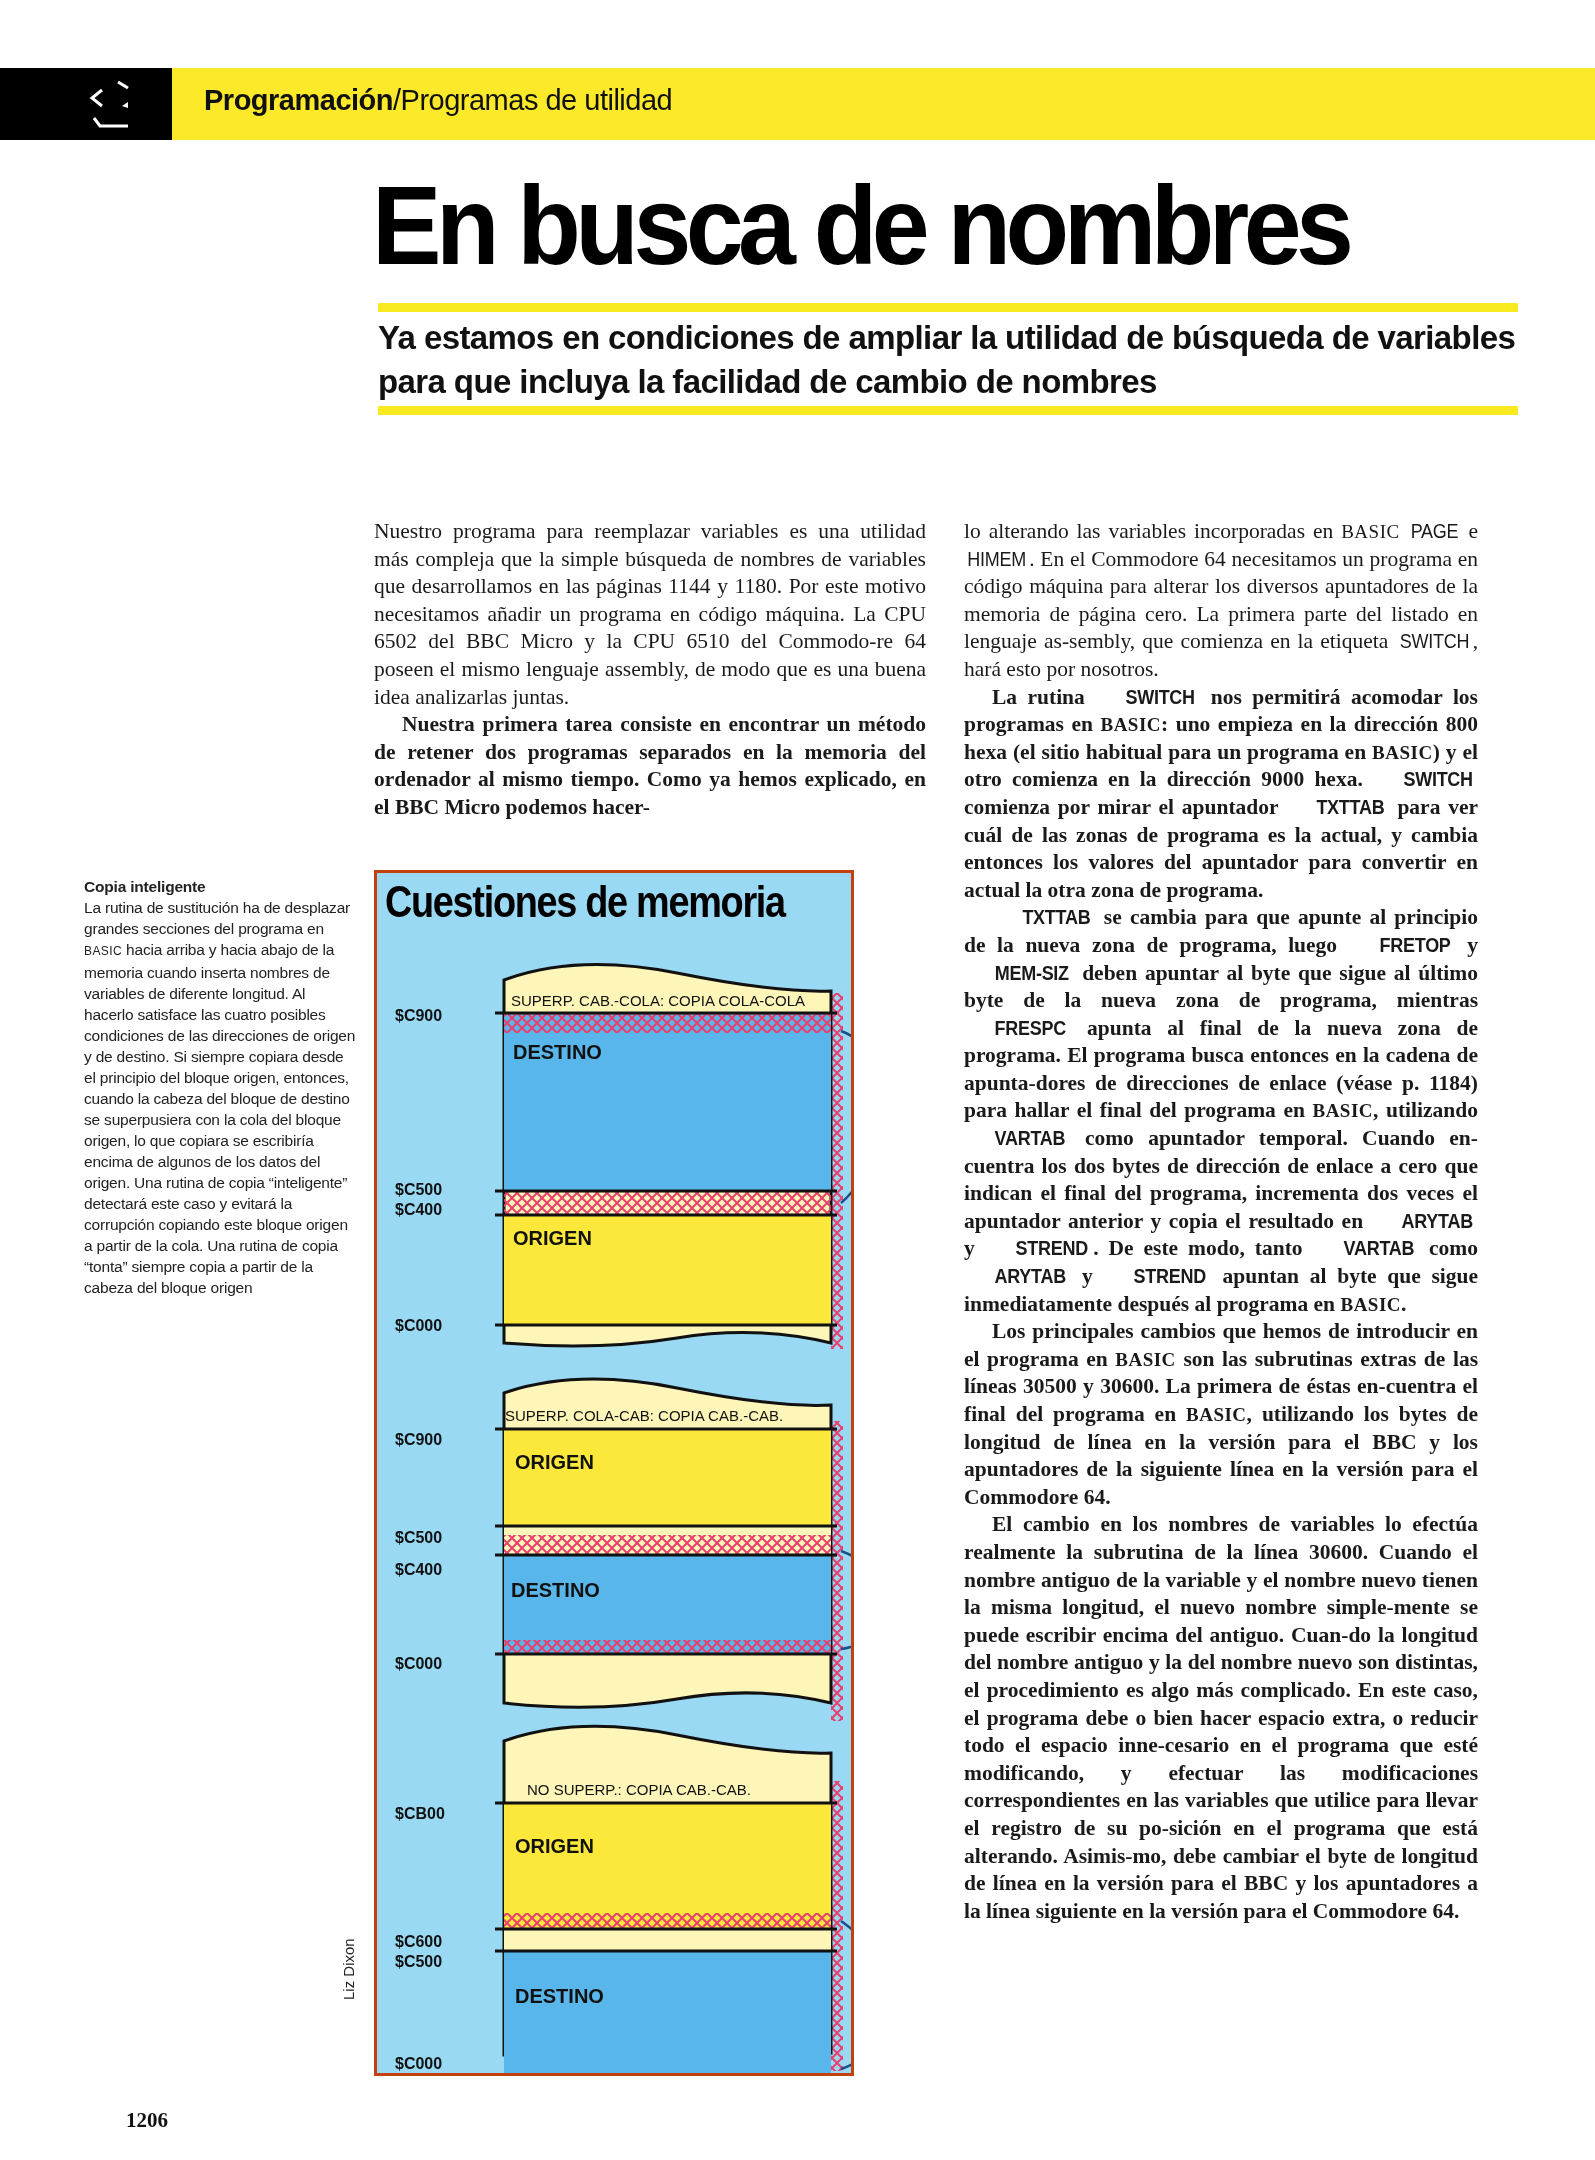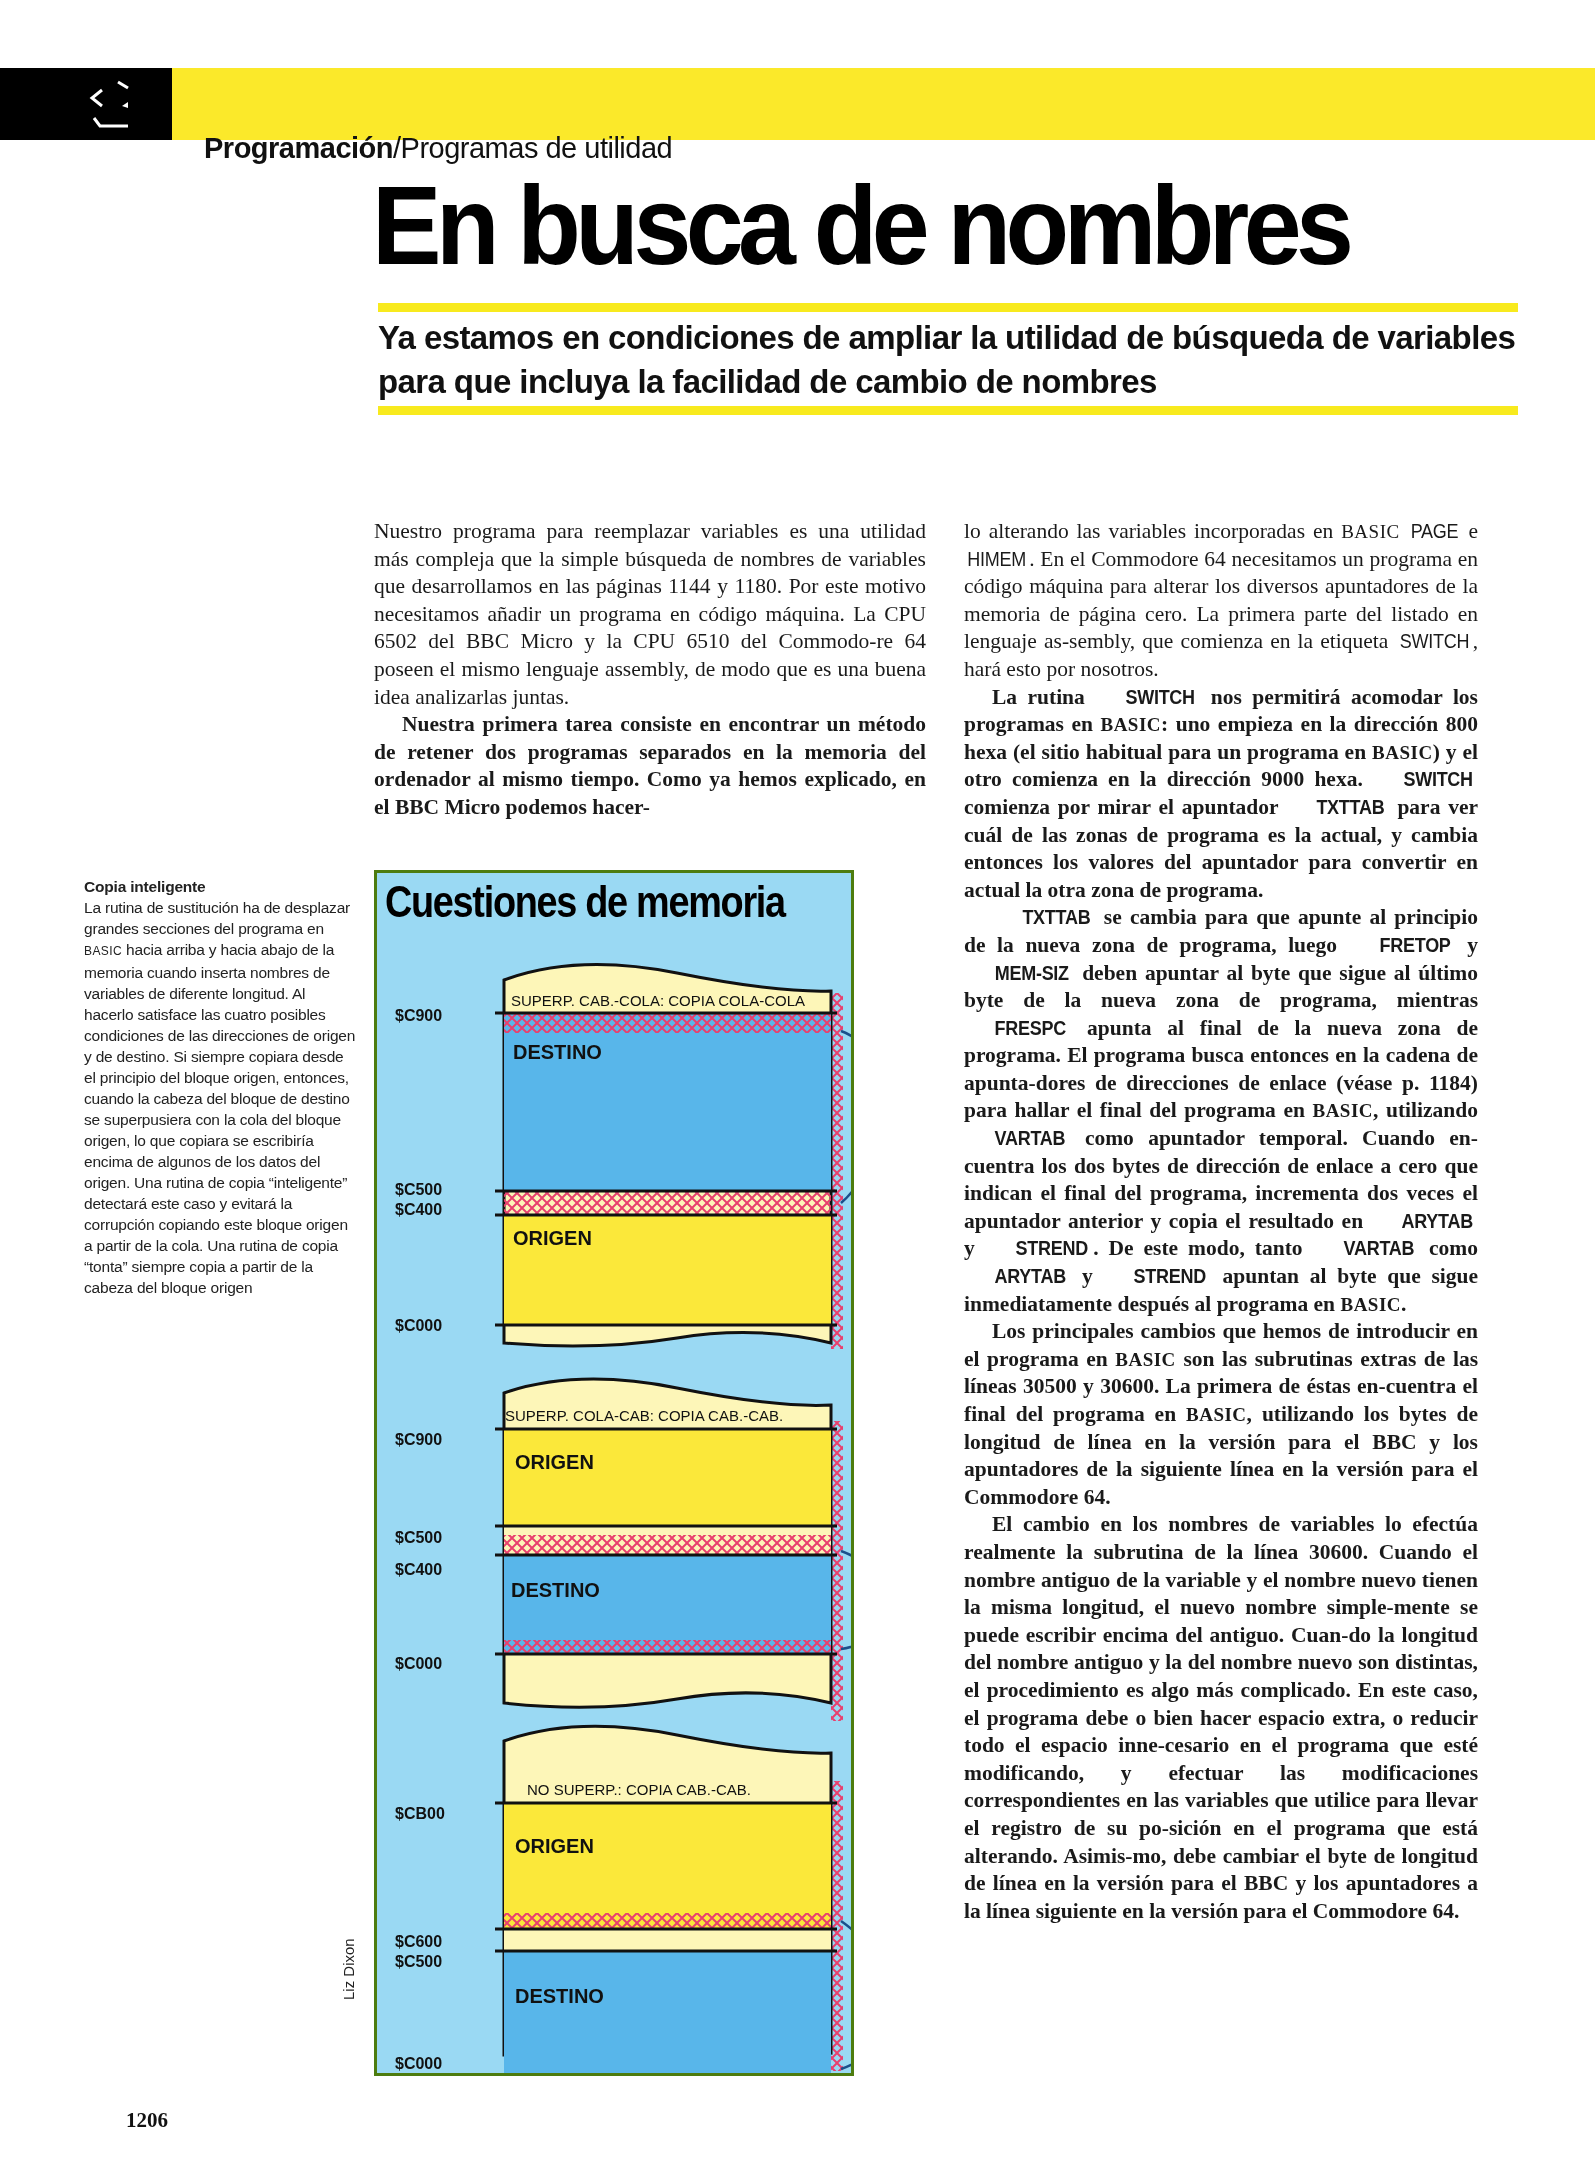--- a/index.html
+++ b/index.html
@@ -2,41 +2,41 @@
 <html><head>
 <meta charset="utf-8">
 <style>
   html, body { margin:0; padding:0; background:#fff; }
   body { width:1595px; height:2160px; position:relative; overflow:hidden; font-family:"Liberation Serif", serif; color:#1a1a1a; }
 
   
   .hdr-yellow { position:absolute; left:0; top:68px; width:1595px; height:72px; background:#fbe92a; }
   .hdr-black { position:absolute; left:0; top:68px; width:172px; height:72px; background:#000; }
   .hdr-logo { position:absolute; left:88px; top:78px; width:70px; height:56px; }
-  .hdr-text { position:absolute; left:204px; top:84px; font-family:"Liberation Sans", sans-serif; font-size:29px; color:#111; letter-spacing:-0.5px;margin-top:48px; }
+  .hdr-text { position:absolute; left:204px; top:84px; font-family:"Liberation Sans", sans-serif; font-size:29px; color:#111; letter-spacing:-0.5px; }
   .hdr-text b { font-weight:900; }
 
   .title { position:absolute; left:372px; top:170px; font-family:"Liberation Sans", sans-serif; font-weight:900; font-size:112px; letter-spacing:-6px; color:#000; line-height:1; white-space:nowrap; transform:scaleX(0.93); transform-origin:left top; }
   .rule { position:absolute; left:378px; width:1140px; height:9px; background:#f8ea1e; }
   .subtitle { position:absolute; left:378px; top:316px; width:1160px; font-family:"Liberation Sans", sans-serif; font-weight:700; font-size:33px; line-height:44px; letter-spacing:-0.6px; color:#111; }
 
   
   .col { position:absolute; font-size:21.5px; line-height:27.6px; text-align:justify; hyphens:manual; }
   .col p { margin:0; text-indent:0; }
   .col p.ind { text-indent:28px;font-weight:bold; }
   .sc { font-variant:small-caps; font-size:19px; letter-spacing:0.5px; }
   .code { font-family:"Liberation Sans", sans-serif; font-size:20px; letter-spacing:-0.3px; transform:scaleX(0.9); display:inline-block; }
 
   
   .side { position:absolute; left:84px; top:876px; width:272px; font-family:"Liberation Sans", sans-serif; font-size:15.5px; line-height:21px; color:#222; letter-spacing:-0.2px; }
   .side .h { font-weight:700; }
   .side .sc2 { font-size:12px; letter-spacing:0.4px; }
 
   
-  .diagram { position:absolute; left:374px; top:870px; width:480px; height:1206px; background:#9ad9f3; border:3px solid #4d7c0f; box-sizing:border-box; }
+  .diagram { position:absolute; left:374px; top:870px; width:480px; height:1206px; background:#9ad9f3; border:3px solid #c2410c; box-sizing:border-box; }
   .diag-title { position:absolute; left:8px; top:4px; font-family:"Liberation Sans", sans-serif; font-weight:900; font-size:44px; letter-spacing:-1.5px; color:#000; transform:scaleX(0.86); transform-origin:left top; white-space:nowrap; }
   .credit { position:absolute; left:340px; top:2000px; font-family:"Liberation Sans", sans-serif; font-size:15px; color:#222; transform:rotate(-90deg); transform-origin:left top; white-space:nowrap; }
   .pageno { position:absolute; left:86px; top:2108px; font-family:"Liberation Serif", serif; font-weight:700; font-size:21px; color:#111;margin-left:40px; }
   svg text { font-family:"Liberation Sans", sans-serif; }
 </style>
 </head>
 <body>
 
 <div class="hdr-yellow"></div>
 <div class="hdr-black"></div>

